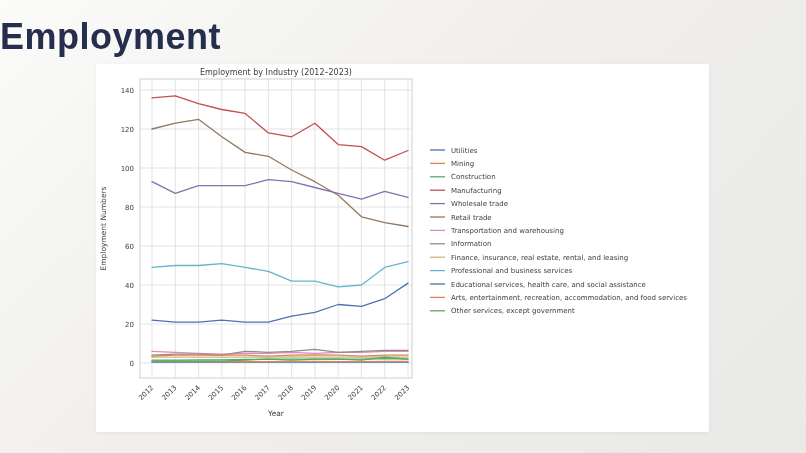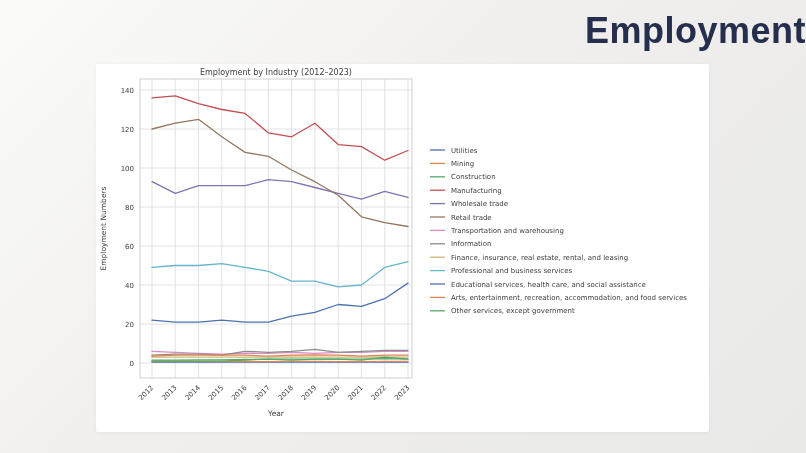--- a/index.html
+++ b/index.html
@@ -4,22 +4,22 @@
 <style>
   * { margin: 0; padding: 0; box-sizing: border-box; }
   html, body { width: 806px; height: 453px; overflow: hidden; }
   body {
     font-family: "Liberation Sans", sans-serif;
     background: linear-gradient(135deg, #fbfbfa 0%, #f0efed 45%, #e9e9e7 100%);
     position: relative;
   }
   .slide-title {
     position: absolute;
-    top: 10px; left: 0; width: 100%;
-    text-align: right;
+    top: 16px; left: 0; width: 100%;
+    text-align: left;
     font-size: 36px;
     font-weight: 800;
     letter-spacing: 0.5px;
     color: #252e4c;
     font-family: "Liberation Sans", sans-serif;
   }
   .chart-card {
     position: absolute;
     left: 96px; top: 64px;
     width: 613px; height: 368px;

